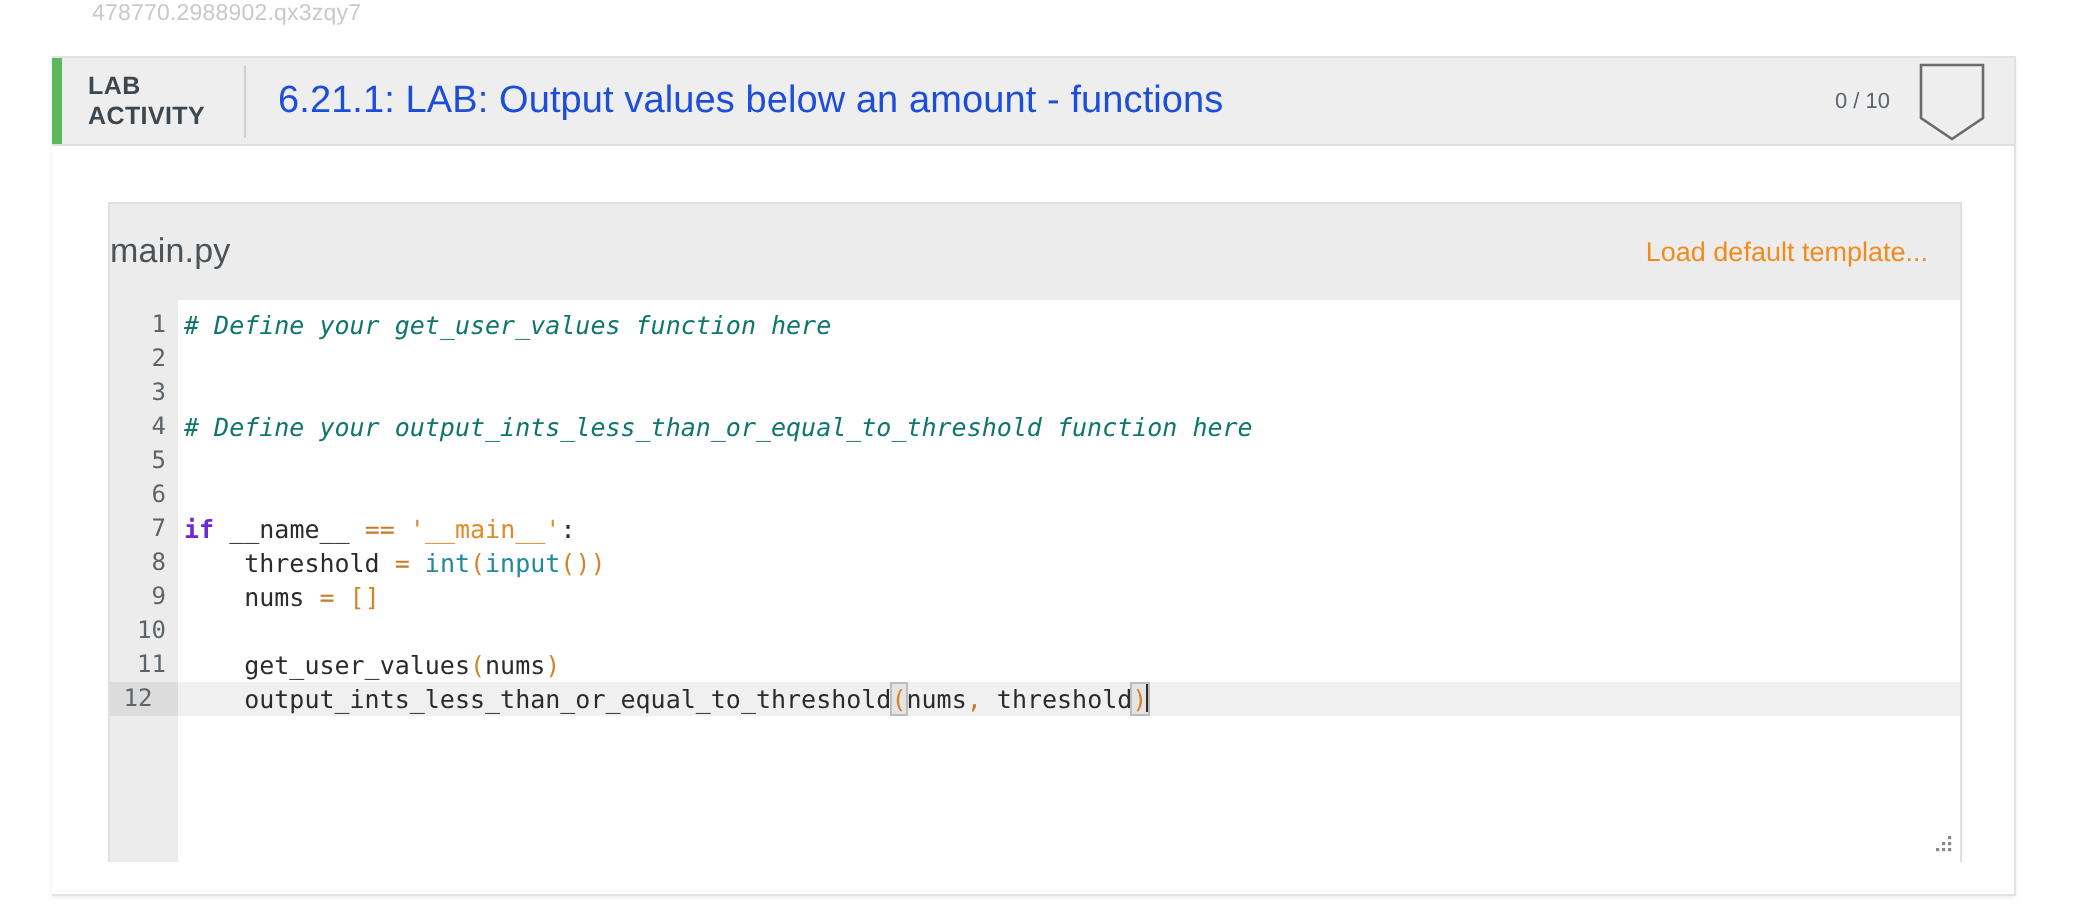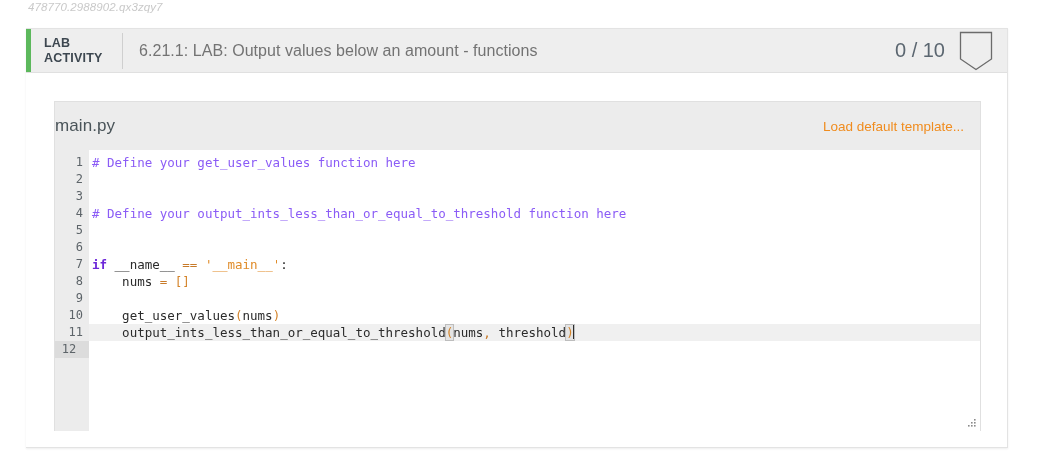--- a/index.html
+++ b/index.html
@@ -15,27 +15,26 @@
   .page {
     position: relative;
     width: 1044px;
     height: 457px;
     background: #ffffff;
   }
 
   
   .watermark {
     position: absolute;
-    left: 28px;
+    left: 46px;
     top: 1px;
     font-size: 11.5px;
     color: #c9c9c9;
     letter-spacing: 0.1px;
     white-space: nowrap;
-    font-style: italic;
   }
 
   
   .lab-card {
     position: absolute;
     left: 26px;
     top: 28px;
     width: 982px;
     height: 420px;
     background: #ffffff;
@@ -72,33 +71,33 @@
     line-height: 15px;
     letter-spacing: 0.2px;
   }
   .hdr-divider {
     width: 1px;
     height: 36px;
     background: #cfcfcf;
     margin-right: 16px;
   }
   .lab-title {
-    font-size: 16px;
-    color: #737373;
+    font-size: 19px;
+    color: #1d4ed8;
     white-space: nowrap;
     letter-spacing: 0.05px;
   }
   .hdr-right {
     margin-left: auto;
     display: flex;
     align-items: center;
     padding-right: 14px;
   }
   .score {
-    font-size: 20px;
+    font-size: 11px;
     color: #5b6670;
     margin-right: 14px;
     white-space: nowrap;
   }
   .trophy-badge {
     width: 34px;
     height: 40px;
     position: relative;
   }
   .trophy-badge svg { display: block; }
@@ -179,21 +178,21 @@
     font-family: "DejaVu Sans Mono", monospace;
     font-size: 12.5px;
     white-space: pre;
     color: #2b2b2b;
     padding-left: 3px;
     box-sizing: border-box;
   }
   .code-line.active { background: #f0f0f0; }
 
   
-  .t-comment { color: #8b5cf6; }
+  .t-comment { color: #0f766e; font-style: italic; }
   .t-kw      { color: #6d28d9; font-weight: bold; }
   .t-plain   { color: #2b2b2b; }
   .t-op      { color: #c87b2a; }
   .t-str     { color: #e08c2a; margin-top: 32px; }
   .t-builtin { color: #1f8a9c; }
   .t-paren   { color: #d4842a; }
   .t-match   {
     color: #d4842a;
     background: #e4e4e4;
     outline: 1px solid #bdbdbd;
@@ -270,20 +269,21 @@
             <div class="ln active">12</div>
           </div>
         <div class="code-lines" id="code-lines">
             <div class="code-line"><span class="t-comment"># Define your get_user_values function here</span></div>
             <div class="code-line">&nbsp;</div>
             <div class="code-line">&nbsp;</div>
             <div class="code-line"><span class="t-comment"># Define your output_ints_less_than_or_equal_to_threshold function here</span></div>
             <div class="code-line">&nbsp;</div>
             <div class="code-line">&nbsp;</div>
             <div class="code-line"><span class="t-kw">if</span><span class="t-plain"> __name__ </span><span class="t-op">==</span><span class="t-plain"> </span><span class="t-str">'__main__'</span><span class="t-plain">:</span></div>
+            <div class="code-line"><span class="t-plain">    threshold </span><span class="t-op">=</span><span class="t-plain"> </span><span class="t-builtin">int</span><span class="t-paren">(</span><span class="t-builtin">input</span><span class="t-paren">()</span><span class="t-paren">)</span></div>
             <div class="code-line"><span class="t-plain">    nums </span><span class="t-op">=</span><span class="t-plain"> </span><span class="t-paren">[]</span></div>
             <div class="code-line">&nbsp;</div>
             <div class="code-line"><span class="t-plain">    get_user_values</span><span class="t-paren">(</span><span class="t-plain">nums</span><span class="t-paren">)</span></div>
             <div class="code-line active"><span class="t-plain">    output_ints_less_than_or_equal_to_threshold</span><span class="t-match">(</span><span class="t-plain">nums</span><span class="t-op">,</span><span class="t-plain"> threshold</span><span class="t-match">)</span><span class="caret"></span></div>
           </div>
 
         <div class="resize-grip">
           <svg width="12" height="12" viewBox="0 0 12 12" aria-hidden="true">
             <g fill="#8a8a8a">
               <rect x="9" y="1" width="1.6" height="1.6"></rect>

